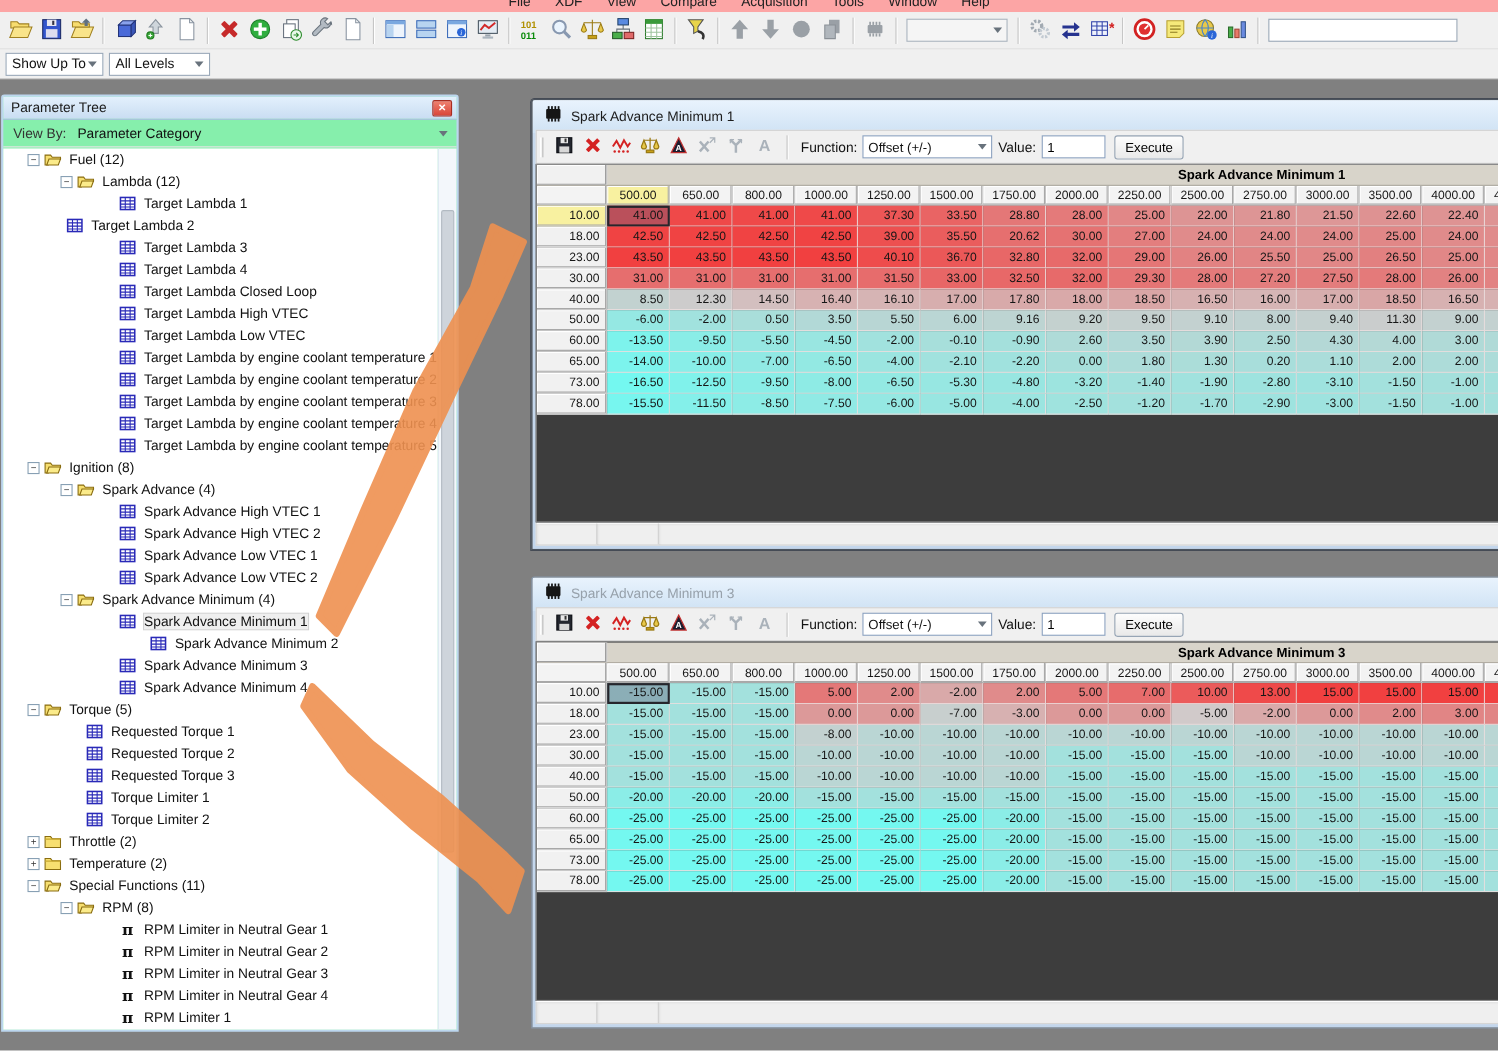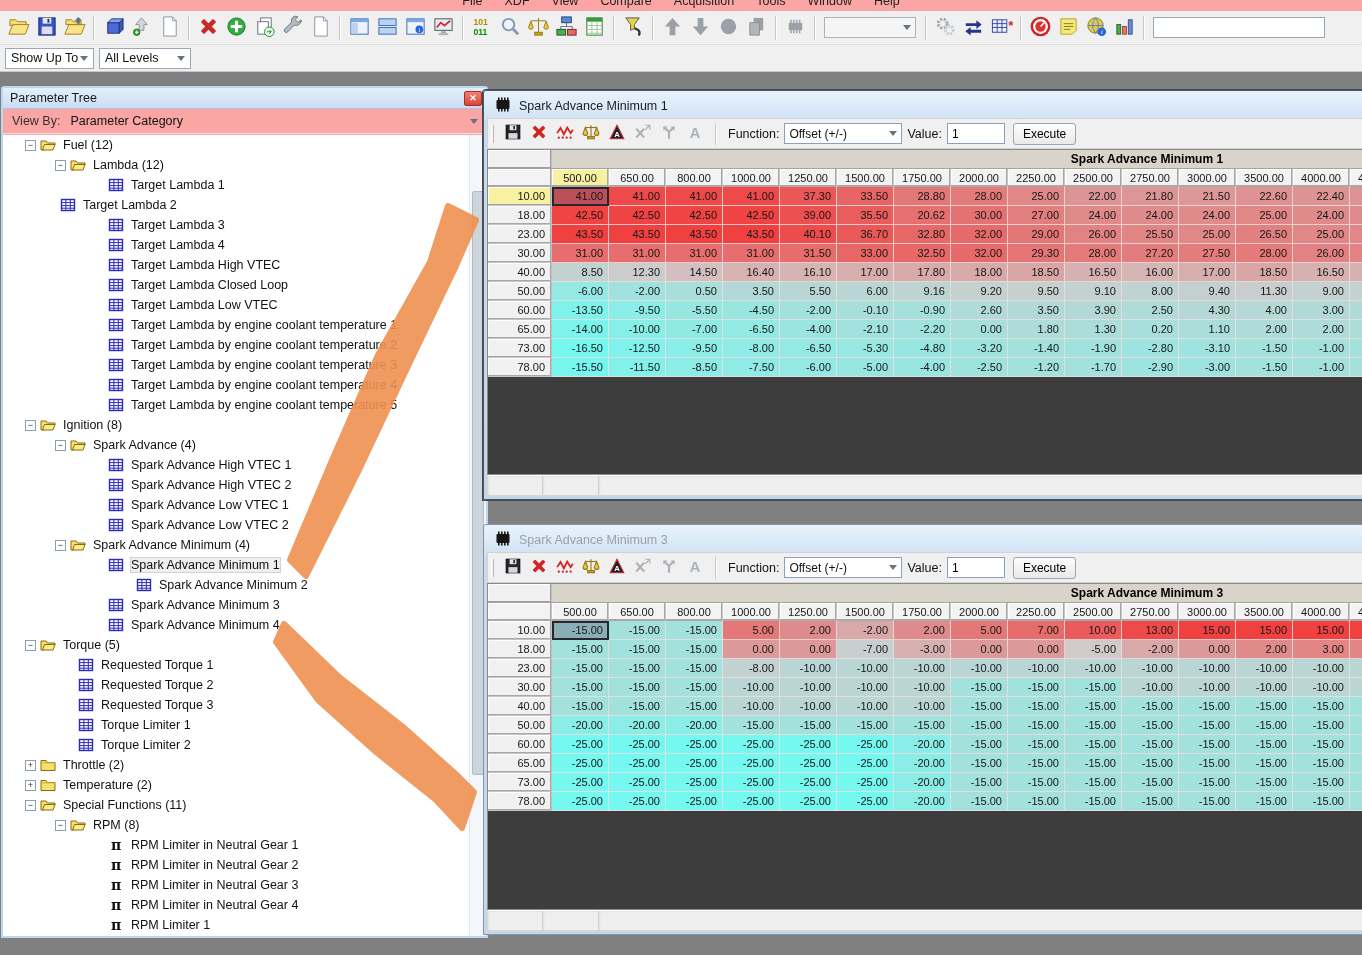--- a/index.html
+++ b/index.html
@@ -20,21 +20,21 @@
   .chev { width:0; height:0; border:4px solid transparent; border-top:5px solid #68727c; margin-top:4px; display:inline-block; }
 
   
   .filterbar { height:27px; background:#f0f0f0; border-bottom:1px solid #c8c8c8; display:flex; align-items:center; }
   .fcombo { height:21px; background:#fff; border:1px solid #99a8b8; display:inline-flex; align-items:center; justify-content:space-between; padding:0 5px; font-size:12.5px; color:#111; margin-left:5px; }
 
   
   .mdi { position:absolute; left:0; right:0; top:72px; bottom:0; background:#808080; }
 
   
-  .panel { position:absolute; left:1px; top:14px; width:487px; bottom:17px; background:#fca5a5; border:2px solid #bcd6ee; border-radius:3px 3px 0 0; }
+  .panel { position:absolute; left:1px; top:14px; width:416px; bottom:17px; background:#86efac; border:2px solid #bcd6ee; border-radius:3px 3px 0 0; }
   .ptitle { height:21px; background:linear-gradient(#e3f0fc,#c9ddf2); border-bottom:1px solid #a9c2dd; display:flex; align-items:center; justify-content:space-between; padding:0 4px 0 7px; font-size:12.5px; color:#1a1a1a; }
   .pclose { width:18px; height:15px; background:linear-gradient(#ee8270,#d94538); border:1px solid #a82c20; border-radius:2px; color:#fff; font-size:9px; font-weight:bold; text-align:center; line-height:13px; }
   .pclose::before { content:"✕"; }
   .viewby { height:25px; display:flex; align-items:center; border-bottom:1px solid #e6e6e6; font-size:12.5px; }
   .vlab { color:#333; padding:0 10px 0 9px; }
   .vcombo { flex:1; display:flex; align-items:center; justify-content:space-between; padding-right:8px; color:#111; }
   .tree { position:absolute; top:47px; left:0; right:17px; bottom:0; overflow:hidden; background:#fff; }
   .titem { height:20px; display:flex; align-items:center; font-size:12.5px; color:#111; white-space:nowrap; }
   .expander { width:11px; height:11px; border:1px solid #88a0b4; background:#fff; font-size:9px; line-height:9px; text-align:center; color:#333; margin-right:4px; flex:0 0 auto; }
   .expgap { width:15px; flex:0 0 auto; }
@@ -410,29 +410,29 @@
                 <path d="M1.5 5.6h13M1.5 8.6h13M1.5 11.2h13M5.9 2.5v11M10.3 2.5v11" stroke="#2a2ab8"></path>
               </svg></span>
             <span class="tlabel">Target Lambda 4</span>
           </div>
           <div class="titem" style="padding-left:90px">
             <span class="expgap"></span>
             <span class="ticon"><svg viewBox="0 0 16 16">
                 <rect x="1.5" y="2.5" width="13" height="11" fill="#fff" stroke="#2a2ab8" stroke-width="1.4"></rect>
                 <path d="M1.5 5.6h13M1.5 8.6h13M1.5 11.2h13M5.9 2.5v11M10.3 2.5v11" stroke="#2a2ab8"></path>
               </svg></span>
+            <span class="tlabel">Target Lambda Closed Loop</span>
+          </div>
+          <div class="titem" style="padding-left:90px">
+            <span class="expgap"></span>
+            <span class="ticon"><svg viewBox="0 0 16 16">
+                <rect x="1.5" y="2.5" width="13" height="11" fill="#fff" stroke="#2a2ab8" stroke-width="1.4"></rect>
+                <path d="M1.5 5.6h13M1.5 8.6h13M1.5 11.2h13M5.9 2.5v11M10.3 2.5v11" stroke="#2a2ab8"></path>
+              </svg></span>
             <span class="tlabel">Target Lambda High VTEC</span>
-          </div>
-          <div class="titem" style="padding-left:90px">
-            <span class="expgap"></span>
-            <span class="ticon"><svg viewBox="0 0 16 16">
-                <rect x="1.5" y="2.5" width="13" height="11" fill="#fff" stroke="#2a2ab8" stroke-width="1.4"></rect>
-                <path d="M1.5 5.6h13M1.5 8.6h13M1.5 11.2h13M5.9 2.5v11M10.3 2.5v11" stroke="#2a2ab8"></path>
-              </svg></span>
-            <span class="tlabel">Target Lambda Closed Loop</span>
           </div>
           <div class="titem" style="padding-left:90px">
             <span class="expgap"></span>
             <span class="ticon"><svg viewBox="0 0 16 16">
                 <rect x="1.5" y="2.5" width="13" height="11" fill="#fff" stroke="#2a2ab8" stroke-width="1.4"></rect>
                 <path d="M1.5 5.6h13M1.5 8.6h13M1.5 11.2h13M5.9 2.5v11M10.3 2.5v11" stroke="#2a2ab8"></path>
               </svg></span>
             <span class="tlabel">Target Lambda Low VTEC</span>
           </div>
           <div class="titem" style="padding-left:90px">

